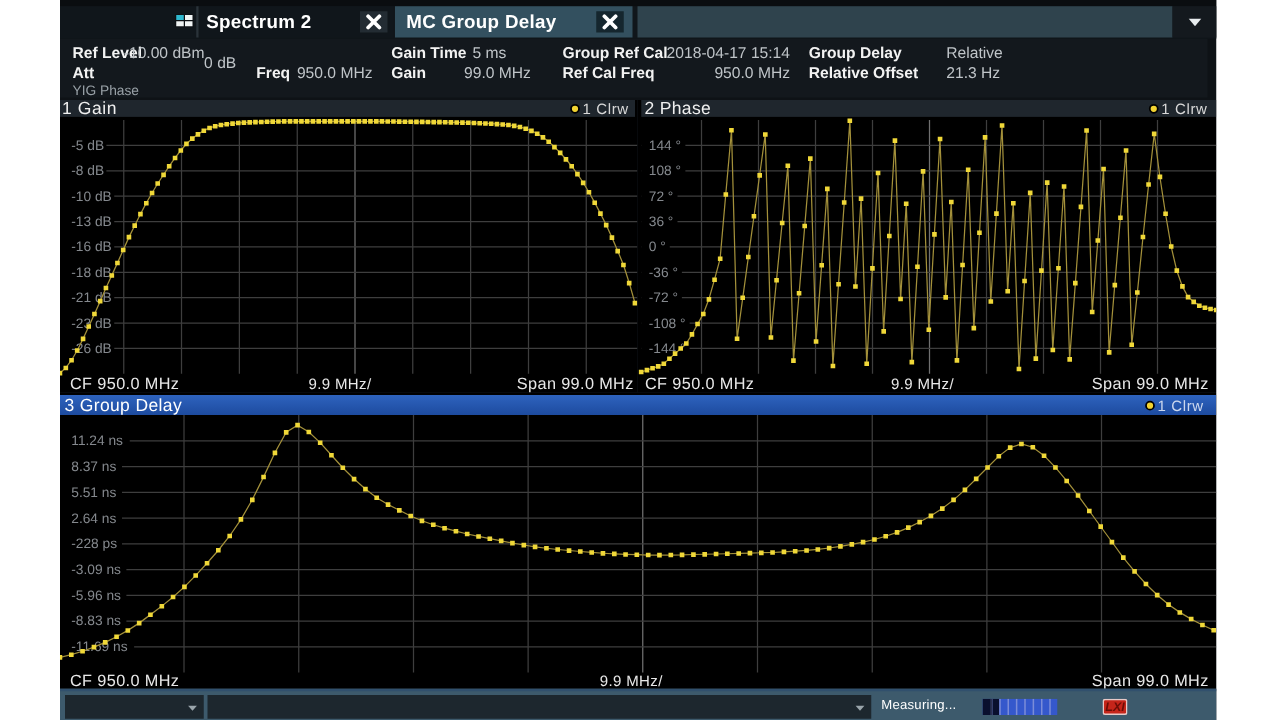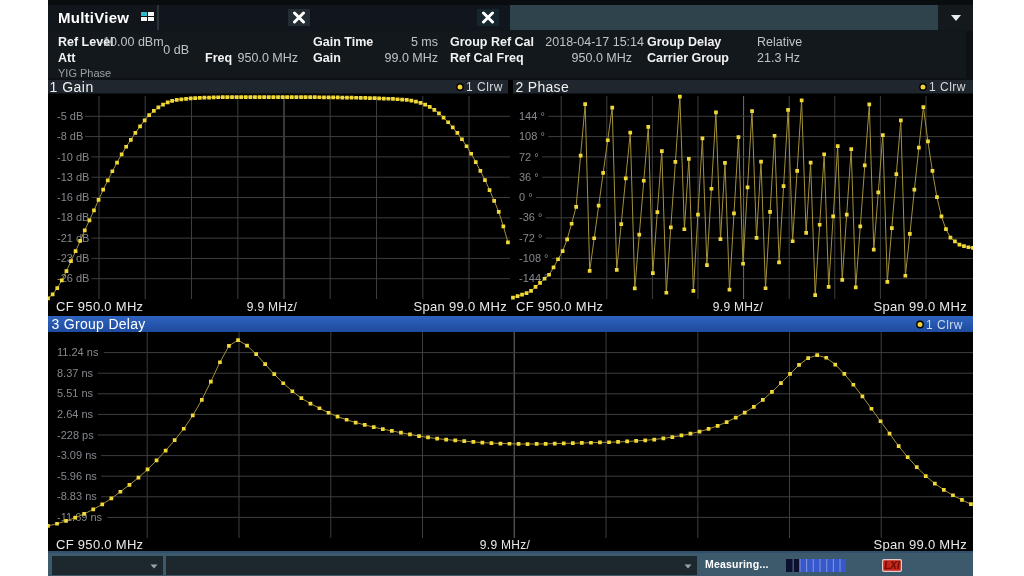--- a/index.html
+++ b/index.html
@@ -1,53 +1,54 @@
 <!DOCTYPE html>
 <html><head><meta charset="utf-8"><style>*{margin:0;padding:0;box-sizing:border-box}body{width:1024px;height:576px;background:#fff;font-family:"Liberation Sans",sans-serif;position:relative;overflow:hidden}.disp{position:absolute;left:48px;top:0;width:925px;height:576px;background:#0e1216}.abs{position:absolute}.tab{position:absolute;top:5px;height:25px;color:#fff;font-weight:bold;font-size:15px;letter-spacing:.25px;line-height:25px}.xbox{position:absolute;top:9px;width:22px;height:17px;color:#fff;font-weight:bold;font-size:19px;text-align:center;line-height:15px}.lbl{font-weight:bold;color:#f2f2f2}.val{color:#bfc4c8}svg text{font-family:"Liberation Sans",sans-serif}</style></head><body>
 <div class="disp">
     <div class="abs" style="left:0;top:0;width:925px;height:5px;background:#0a0d10"></div>
     <div class="abs" style="left:0;top:5px;width:925px;height:26px;background:#10161b"></div>
-    <div class="tab" style="left:0;width:109px;background:#10161b"><span style="margin-left:10px">MultiView</span></div>
     <svg class="abs" style="left:92px;top:11px" width="15" height="11">
       <rect width="15" height="11" fill="#0d1114"></rect>
       <rect x="1" y="1" width="6" height="4" fill="#2fb9cf"></rect>
       <rect x="8" y="1" width="6" height="4" fill="#f2f5f5"></rect>
       <rect x="1" y="6" width="6" height="4" fill="#eef2f2"></rect>
       <rect x="8" y="6" width="6" height="4" fill="#f2f5f5"></rect>
     </svg>
     <div class="abs" style="left:109px;top:5px;width:2px;height:25px;background:#2a333a"></div>
+    <div class="tab" style="left:111px;width:156px;background:#10161b"><span style="margin-left:6px">Spectrum 2</span></div>
     <div class="xbox" style="left:240px;background:#232c33"><svg width="14" height="13" style="margin-top:2px">
         <path d="M2.5 2 L11.5 11 M11.5 2 L2.5 11" stroke="#fff" stroke-width="3" stroke-linecap="round"></path>
       </svg></div>
+    <div class="tab" style="left:268px;width:190px;background:#33505f"><span style="margin-left:9px">MC Group Delay</span></div>
     <div class="xbox" style="left:429px;background:#15262e"><svg width="14" height="13" style="margin-top:2px">
         <path d="M2.5 2 L11.5 11 M11.5 2 L2.5 11" stroke="#fff" stroke-width="3" stroke-linecap="round"></path>
       </svg></div>
     <div class="abs" style="left:462px;top:5px;width:428px;height:25px;background:#2f434d"></div>
     <div class="abs" style="left:890px;top:5px;width:35px;height:25px;background:#14191e"></div>
     <svg class="abs" style="left:902px;top:13.5px" width="12" height="8">
       <path d="M1 1 L11 1 L6 7 Z" fill="#e8ecee"></path>
     </svg>
     <div class="abs" style="left:0;top:31px;width:918px;height:47px;background:#13181d;font-size:12.5px">
       <span class="abs lbl" style="left:10px;top:4px">Ref Level</span>
       <span class="abs val" style="left:51px;top:4px;width:90px;">-10.00 dBm</span>
       <span class="abs lbl" style="left:10px;top:20px">Att</span>
       <span class="abs val" style="left:51px;top:12px;width:90px;text-align:right">0 dB</span>
       <span class="abs lbl" style="left:157px;top:20px">Freq</span>
       <span class="abs val" style="left:170px;top:20px;width:80px;text-align:right">950.0 MHz</span>
       <span class="abs lbl" style="left:265px;top:4px">Gain Time</span>
-      <span class="abs val" style="left:330px;top:4px;width:60px;text-align:right">5 ms</span>
+      <span class="abs val" style="left:330px;top:4px;width:60px;text-align:left">5 ms</span>
       <span class="abs lbl" style="left:265px;top:20px">Gain</span>
-      <span class="abs val" style="left:310px;top:20px;width:80px;text-align:right">99.0 MHz</span>
+      <span class="abs val" style="left:310px;top:20px;width:80px;text-align:center">99.0 MHz</span>
       <span class="abs lbl" style="left:402px;top:4px">Group Ref Cal</span>
-      <span class="abs val" style="left:476px;top:4px;width:120px;text-align:right">2018-04-17 15:14</span>
+      <span class="abs val" style="left:464px;top:4px;width:120px;text-align:right">2018-04-17 15:14</span>
       <span class="abs lbl" style="left:402px;top:20px">Ref Cal Freq</span>
       <span class="abs val" style="left:494px;top:20px;width:90px;text-align:right">950.0 MHz</span>
       <span class="abs lbl" style="left:599px;top:4px">Group Delay</span>
       <span class="abs val" style="left:709px;top:4px">Relative</span>
-      <span class="abs lbl" style="left:599px;top:20px">Carrier Group</span>
+      <span class="abs lbl" style="left:599px;top:20px">Relative Offset</span>
       <span class="abs val" style="left:709px;top:20px">21.3 Hz</span>
       <span class="abs" style="left:10px;top:36px;font-size:11px;color:#98a0a6">YIG Phase</span>
     </div>
     <svg class="abs" style="left:0;top:80px" width="462" height="234">
       <rect width="462" height="234" fill="#000"></rect>
       <rect x="0" y="0" width="460" height="13.5" fill="#1f262d"></rect>
       <text x="1.5" y="11.5" fill="#f0f0f0" font-size="14" letter-spacing="0.5">1 Gain</text>
       <circle cx="412" cy="7" r="3.2" fill="#f2d331" stroke="#000" stroke-width="1.4"></circle>
       <text x="418" y="11" fill="#d8d8d8" font-size="12" letter-spacing="0.5">1 Clrw</text>
       <line x1="51" y1="16" x2="51" y2="219" stroke="#3e3e3e" stroke-width="1"></line>
@@ -196,21 +197,21 @@
     </svg>
     <div class="abs" style="left:0;top:551px;width:925px;height:25px;background:#3d5a6c;border-top:2px solid #31506d">
       <div class="abs" style="left:4px;top:3px;width:111px;height:19px;background:#1d272e"></div>
       <svg class="abs" style="left:102px;top:10.5px" width="8" height="5">
         <path d="M0.5 0.5 L7.5 0.5 L4 4.5 Z" fill="#9aa5ab"></path>
       </svg>
       <div class="abs" style="left:118px;top:3px;width:531px;height:19px;background:#1d272e"></div>
       <svg class="abs" style="left:636px;top:10.5px" width="8" height="5">
         <path d="M0.5 0.5 L7.5 0.5 L4 4.5 Z" fill="#9aa5ab"></path>
       </svg>
-      <span class="abs" style="left:657px;top:5px;color:#fff;font-weight:bold;font-size:10.5px;letter-spacing:.2px">Measuring...</span>
+      <span class="abs" style="left:657px;top:5px;color:#fff;font-weight:normal;font-size:10.5px;letter-spacing:.2px">Measuring...</span>
       <svg class="abs" style="left:738px;top:6px" width="60" height="13">
         <rect width="60" height="13" fill="#3558cc"></rect>
         <rect x="0" y="0" width="13.5" height="13" fill="#0a102e"></rect>
         <rect x="6.7" y="0" width="1.2" height="13" fill="#7b8cd8"></rect>
         <rect x="13.4" y="0" width="1.2" height="13" fill="#7b8cd8"></rect>
         <rect x="20" y="0" width="1.2" height="13" fill="#7b8cd8"></rect>
         <rect x="26.7" y="0" width="1.2" height="13" fill="#7b8cd8"></rect>
         <rect x="33.4" y="0" width="1.2" height="13" fill="#7b8cd8"></rect>
         <rect x="40.1" y="0" width="1.2" height="13" fill="#7b8cd8"></rect>
         <rect x="46.8" y="0" width="1.2" height="13" fill="#7b8cd8"></rect>

